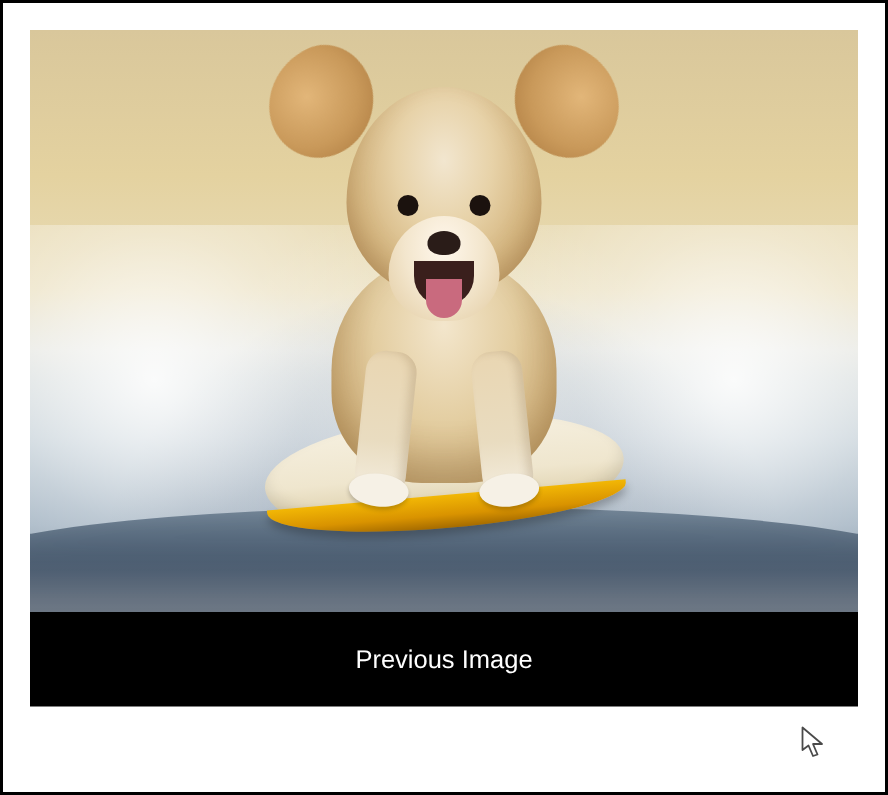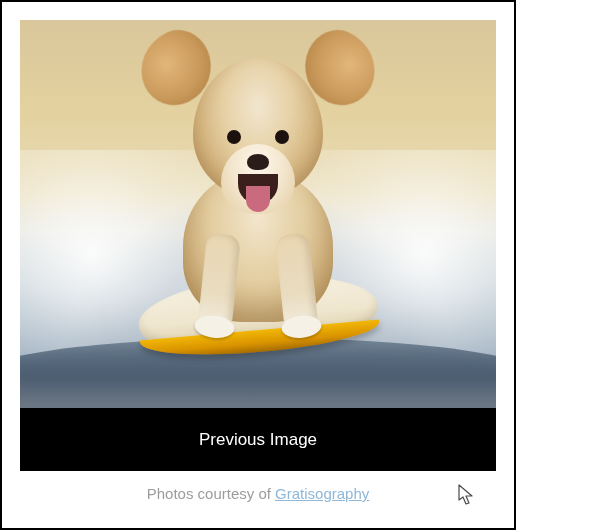--- a/index.html
+++ b/index.html
@@ -5,21 +5,21 @@
     * {
       box-sizing: border-box;
       margin: 0;
       padding: 0;
     }
     body {
       font-family: Arial, Helvetica, sans-serif;
       background: #ffffff;
     }
     .widget-frame {
-      width: 516px;
+      width: 592px;
       height: 530px;
       border: 2px solid #000;
       padding: 18px;
       position: relative;
     }
     .image-area {
       width: 100%;
       height: 388px;
       position: relative;
       overflow: hidden;
@@ -261,21 +261,18 @@
         <div class="tongue"></div>
         <div class="nose"></div>
       </div>
     </div>
   </div>
 
   <div class="nav-row">
     <button class="nav-btn">Previous Image</button>
   </div>
 
-  <p class="credit">
-    <span>Photos courtesy of </span><a>Gratisography</a>
-  </p>
 
   <svg class="cursor" viewBox="0 0 16 22">
     <path d="M1 1 L1 16 L5 13 L8 20 L11 19 L8 12 L14 12 Z" fill="#ffffff" stroke="#4a4a4a" stroke-width="1.2" stroke-linejoin="round"></path>
   </svg>
 
 </div>
 
 </body></html>

